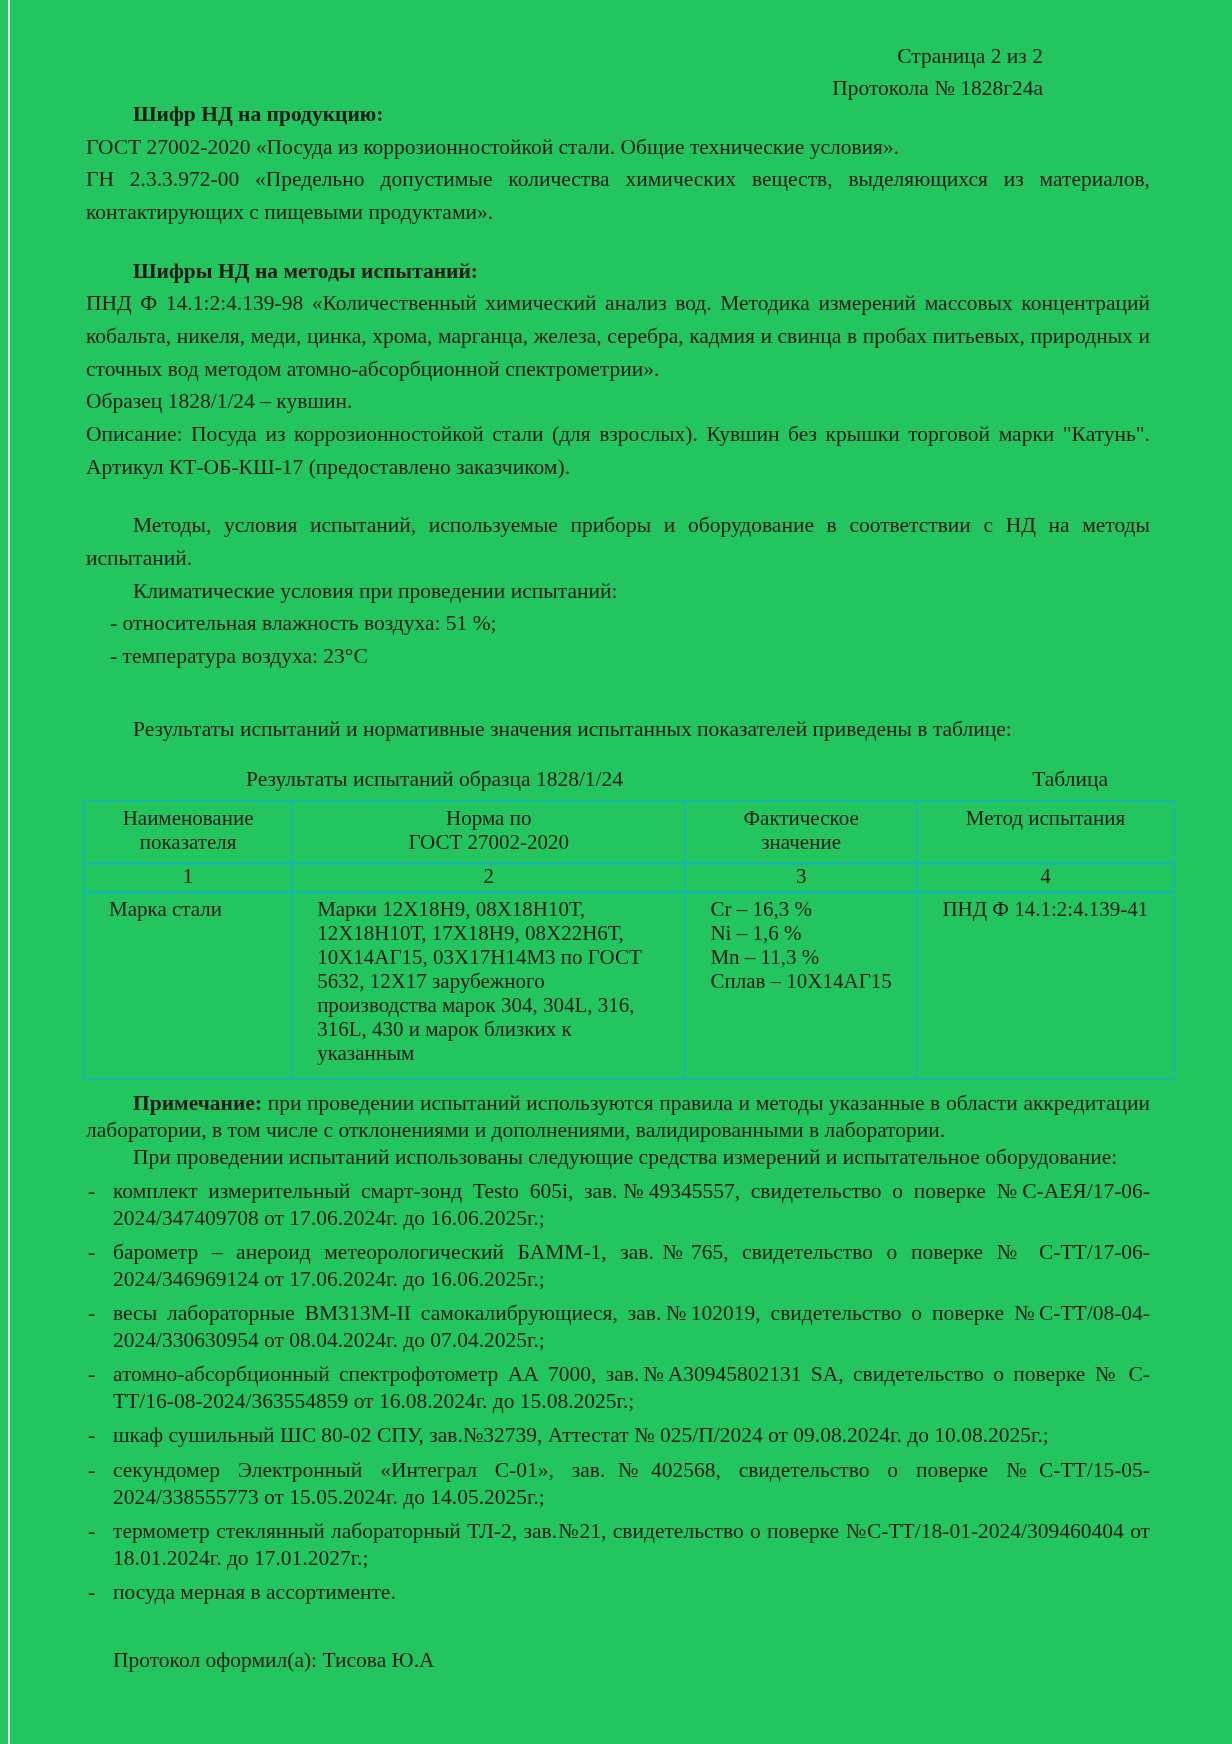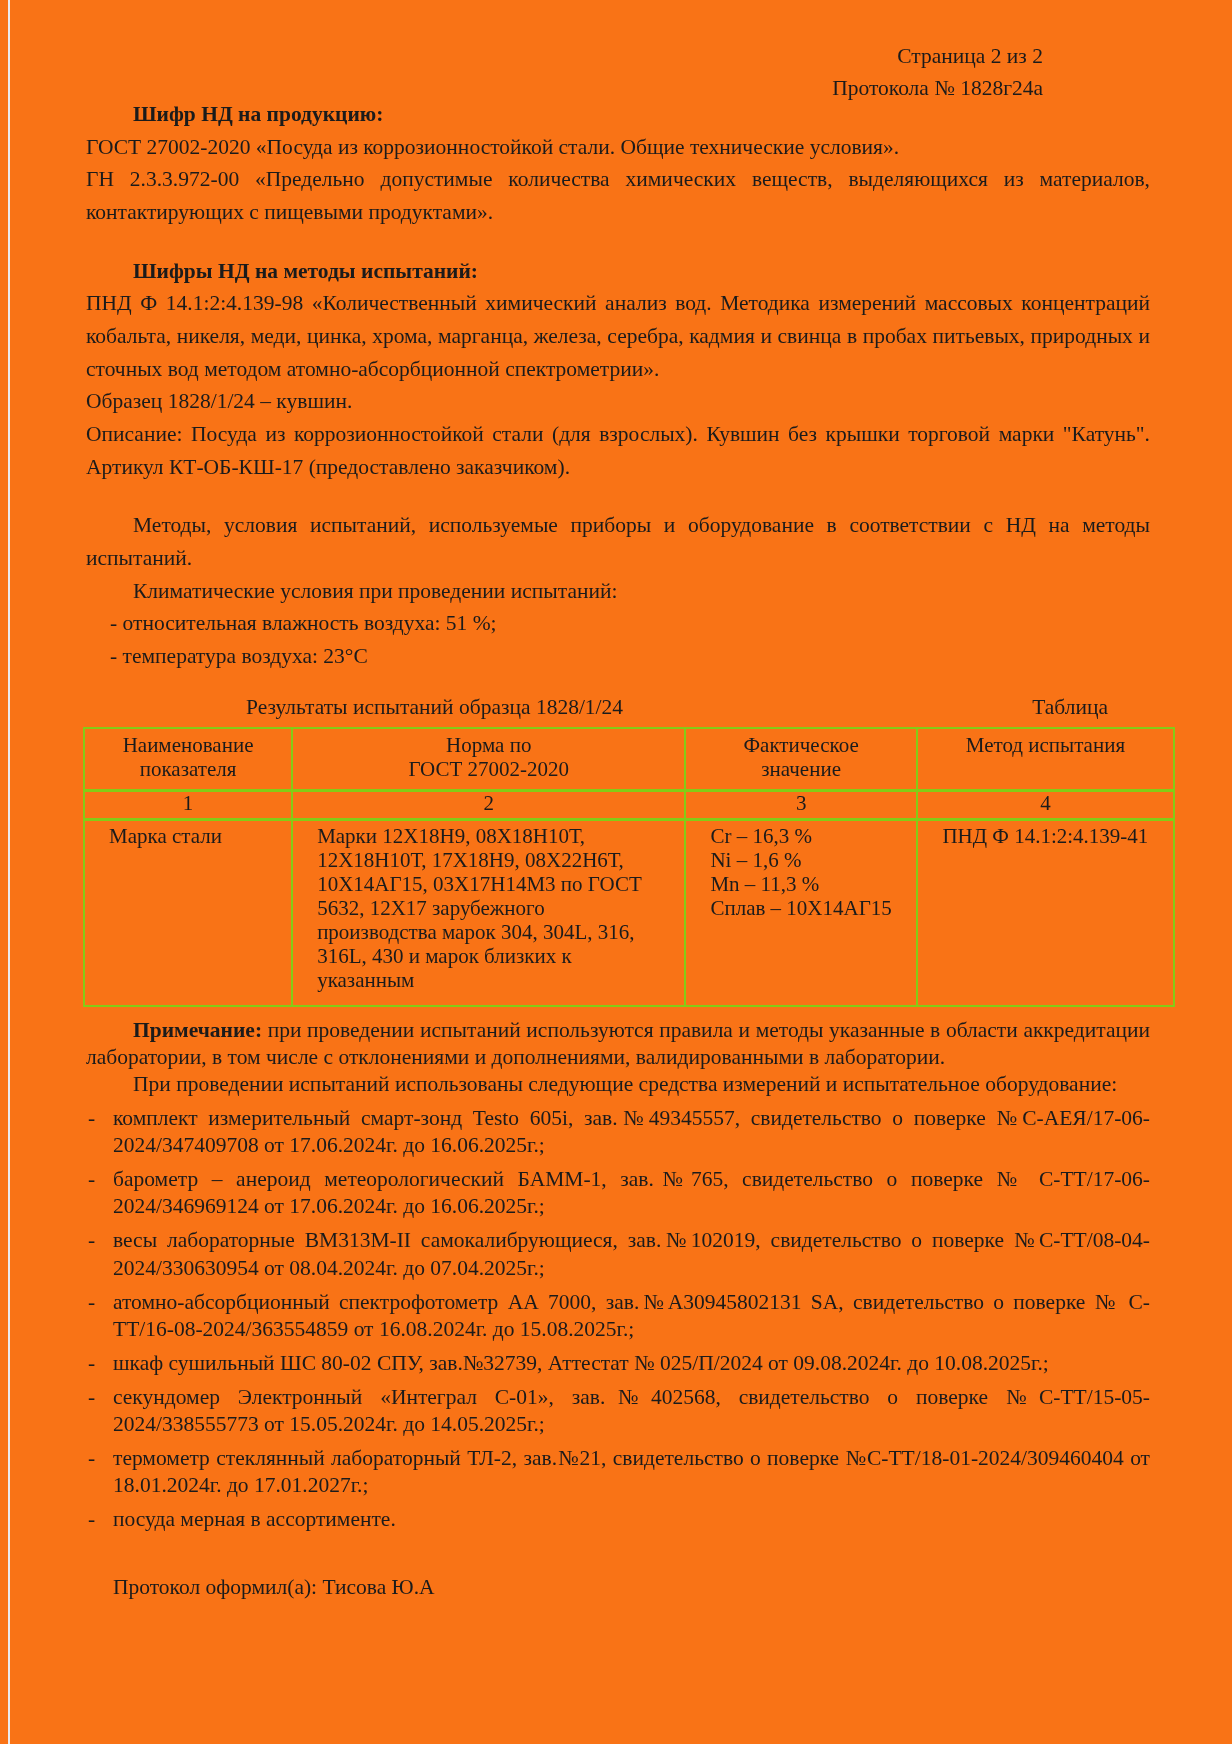--- a/index.html
+++ b/index.html
@@ -1,21 +1,21 @@
 <!DOCTYPE html>
 <html lang="ru"><head>
 <meta charset="utf-8">
 <style>
   html, body { margin: 0; padding: 0; background: #cfcfcf; }
   .page {
     position: relative;
     width: 1232px;
     height: 1744px;
     margin: 0 auto;
-    background: #f97316;
+    background: #22c55e;
     color: #1b1b1b;
     font-family: "Liberation Serif", "DejaVu Serif", serif;
     font-size: 21.5px;
     line-height: 1.52;
     overflow: hidden;
   }
   .scan-edge {
     position: absolute;
     left: 8px; top: 0; bottom: 0;
     width: 2px;
@@ -53,21 +53,21 @@
 
   table.results {
     border-collapse: collapse;
     width: 1092px;
     margin-left: -3px;
     margin-top: 4px;
     font-size: 21px;
     line-height: 1.14;
   }
   table.results th, table.results td {
-    border: 2px solid #84cc16;
+    border: 2px solid #14b8a6;
     vertical-align: top;
   }
   table.results th {
     font-weight: normal;
     text-align: center;
     padding: 5px 8px 7px;
   }
   table.results th div { min-height: 24px; }
   tr.num-row td {
     text-align: center;
@@ -117,20 +117,21 @@
     <p class="just">ПНД Ф 14.1:2:4.139-98 «Количественный химический анализ вод. Методика измерений массовых концентраций кобальта, никеля, меди, цинка, хрома, марганца, железа, серебра, кадмия и свинца в пробах питьевых, природных и сточных вод методом атомно-абсорбционной спектрометрии».</p>
 
     <p>Образец 1828/1/24 – кувшин.</p>
     <p class="just">Описание: Посуда из коррозионностойкой стали (для взрослых). Кувшин без крышки торговой марки "Катунь". Артикул КТ-ОБ-КШ-17 (предоставлено заказчиком).</p>
 
     <p class="indent just gap-md">Методы, условия испытаний, используемые приборы и оборудование в соответствии с НД на методы испытаний.</p>
     <p class="indent">Климатические условия при проведении испытаний:</p>
     <p class="indent-sm">- относительная влажность воздуха: 51 %;</p>
     <p class="indent-sm">- температура воздуха: 23°С</p>
 
+    <p class="indent gap-lg">Результаты испытаний и нормативные значения испытанных показателей приведены в таблице:</p>
 
     <div class="table-caption-row">
       <div class="cap">Результаты испытаний образца 1828/1/24</div>
       <div class="lbl">Таблица</div>
     </div>
 
     <table class="results">
       <colgroup>
         <col style="width:19.1%">
         <col style="width:36.1%">

